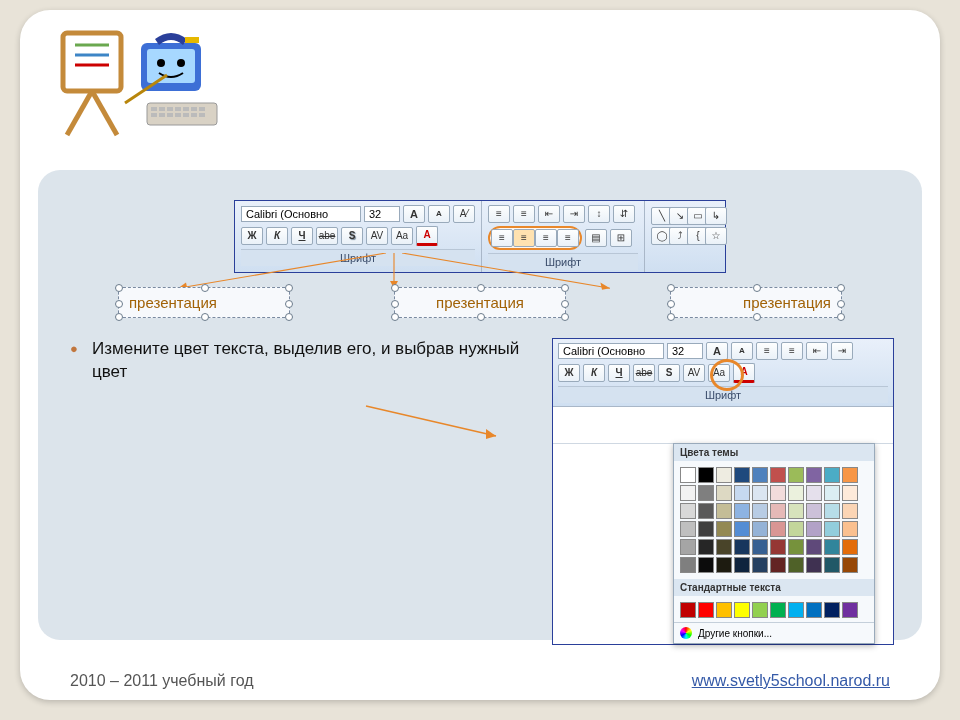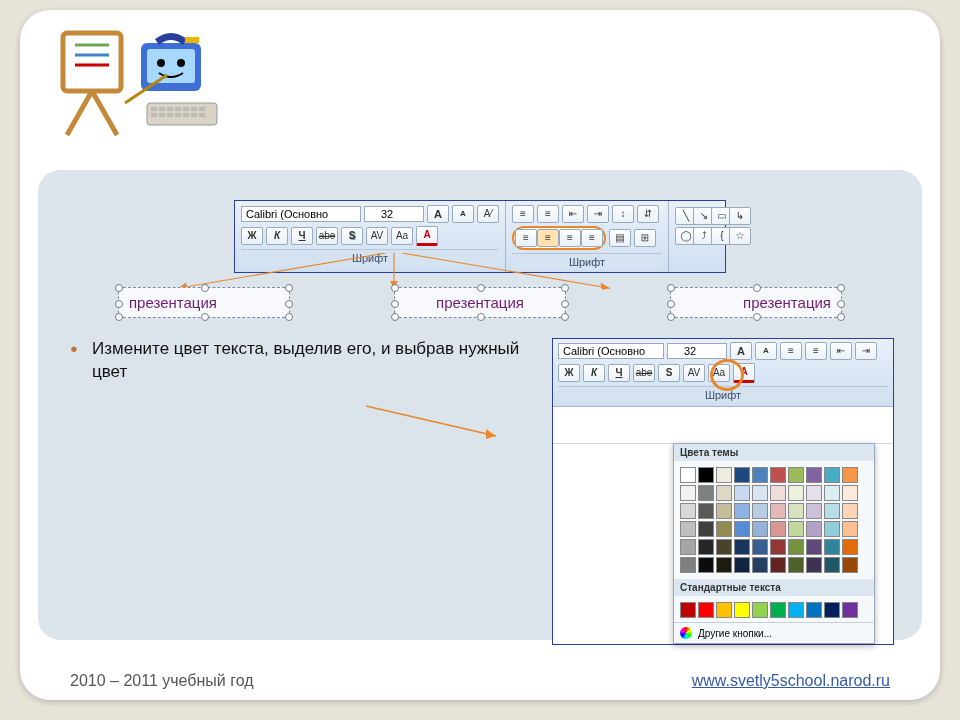--- a/index.html
+++ b/index.html
@@ -14,25 +14,25 @@
   .ribbon{border:1px solid #2a3f9a;background:linear-gradient(#e9f0fa,#cfdff1);margin:8px auto 14px auto;width:490px;padding:0}
   .ribbon-inner{display:flex}
   .grp{flex:1;border-right:1px solid #a9b7c8;padding:4px 6px 2px 6px;position:relative}
   .grp:last-child{flex:0 0 110px;border-right:none}
   .grp-row{display:flex;align-items:center;gap:3px;margin-bottom:3px}
   .grp-label{text-align:center;font-size:11px;color:#3a4c6a;border-top:1px solid #b8c6d6;padding:2px 0;background:#d5e2f0}
   .fb{background:linear-gradient(#fdfefe,#eaf1f8);border:1px solid #9ab;border-radius:2px;font-size:10px;height:16px;line-height:16px;padding:0 3px;color:#333;display:inline-flex;align-items:center;justify-content:center}
   .fb.w{width:14px}
   .fb.txt{font-weight:bold}
   .fontbox{background:#fff;border:1px solid #9ab;font-size:11px;padding:1px 4px;width:110px}
-  .sizebox{background:#fff;border:1px solid #9ab;font-size:11px;padding:1px 16px;width:26px;text-align:left}
+  .sizebox{background:#fff;border:1px solid #9ab;font-size:11px;padding:1px 4px;width:26px;text-align:left}
   .align-group{display:flex;gap:0;border:2px solid #e8872a;border-radius:14px;padding:1px;background:#fff7ef}
   .circle-mark{position:absolute;border:3px solid #e8872a;border-radius:50%;pointer-events:none}
   .sample-row{display:flex;justify-content:space-around;margin:10px 0 20px 0;position:relative}
-  .sample{border:1px dashed #7a8aa0;background:#f7f9fc;font-size:15px;color:#701a75;padding:6px 10px;width:150px;position:relative}
+  .sample{border:1px dashed #7a8aa0;background:#f7f9fc;font-size:15px;color:#a16207;padding:6px 10px;width:150px;position:relative}
   .sample .hd{position:absolute;width:6px;height:6px;background:#fff;border:1px solid #6b7b8c;border-radius:50%}
   .sample .hd.tl{left:-4px;top:-4px}.sample .hd.tr{right:-4px;top:-4px}
   .sample .hd.bl{left:-4px;bottom:-4px}.sample .hd.br{right:-4px;bottom:-4px}
   .sample .hd.tc{left:50%;margin-left:-3px;top:-4px}.sample .hd.bc{left:50%;margin-left:-3px;bottom:-4px}
   .sample .hd.lc{left:-4px;top:50%;margin-top:-3px}.sample .hd.rc{right:-4px;top:50%;margin-top:-3px}
   .arrows{position:absolute;top:-34px;left:0;right:0;height:40px;pointer-events:none}
   .arrows line{stroke:#e8872a;stroke-width:1.4}
   .arrows polygon{fill:#e8872a}
   .lower{display:flex;gap:18px}
   .lower-left{flex:1}

